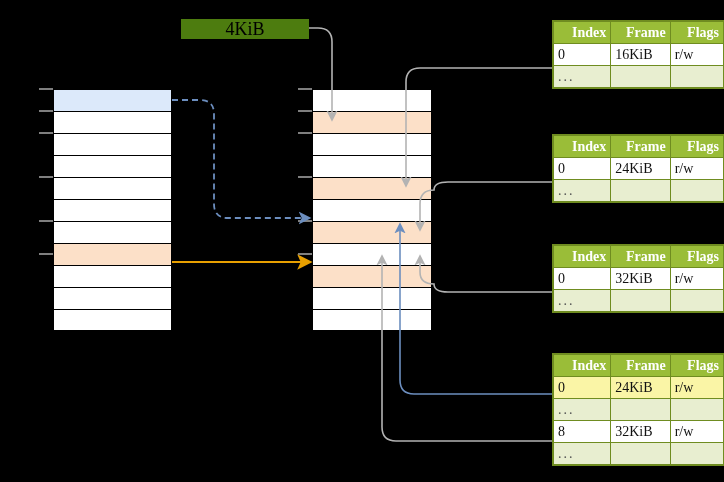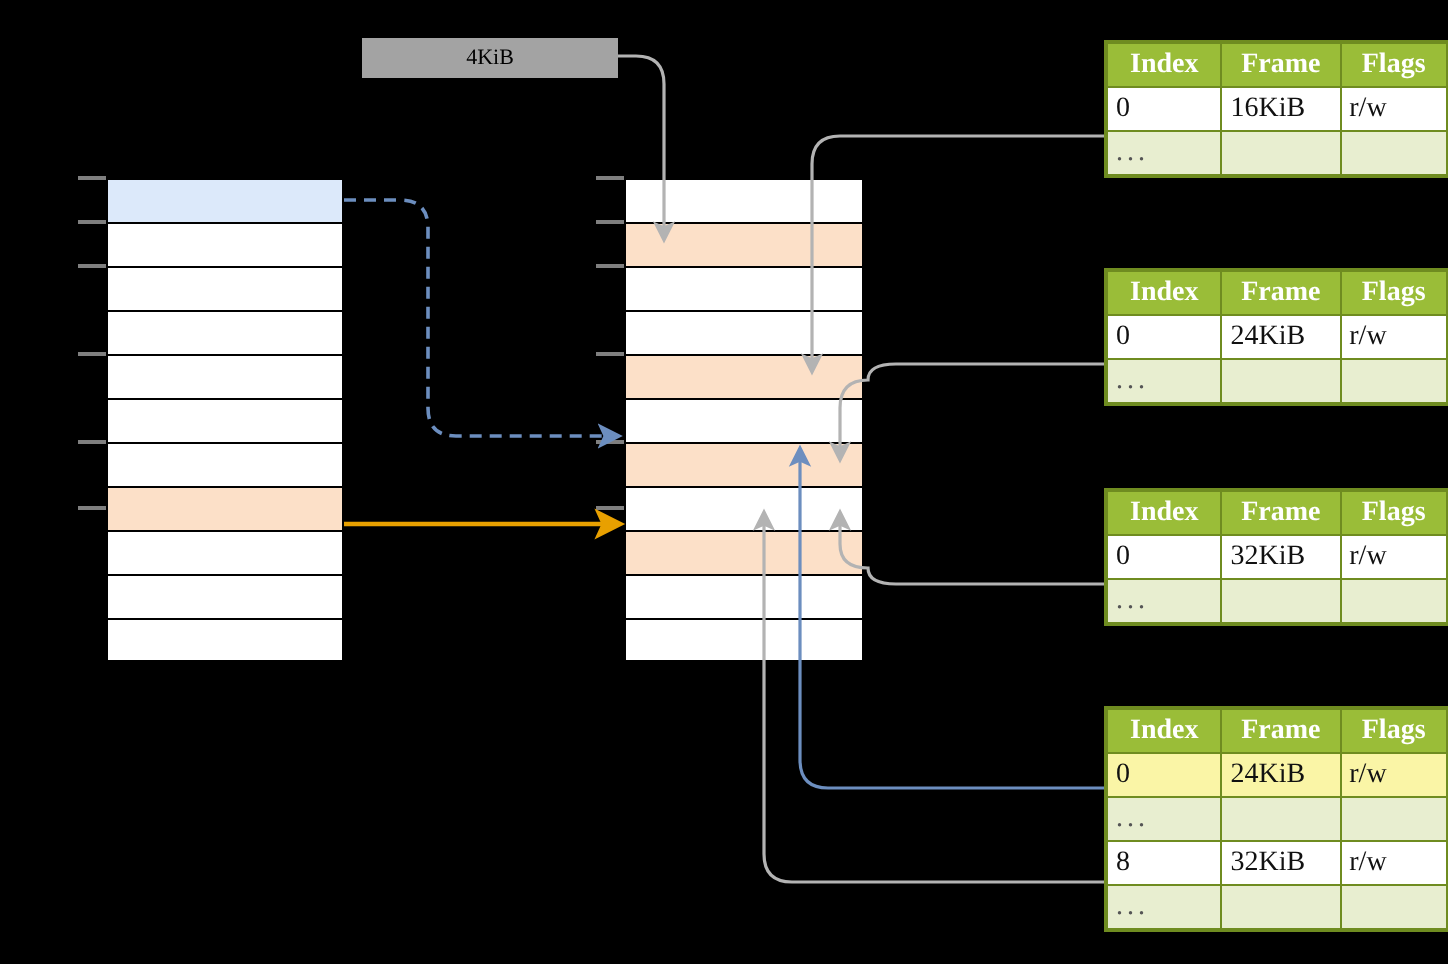--- a/index.html
+++ b/index.html
@@ -12,31 +12,31 @@
   .cell{box-sizing:border-box;border:1px solid #000;border-bottom:none;
         background:#fff;height:22px;}
   .cell:last-child{border-bottom:1px solid #000;}
   .cell.blue{background:#DCE9FA;}
   .cell.peach{background:#FCE0C8;}
 
   
   .tick{position:absolute;width:14px;height:0;border-top:2px solid #7f7f7f;}
 
   
-  .labelbox{position:absolute;box-sizing:border-box;background:#a3a3a3;
-            color:#000;font-size:11px;text-align:center;line-height:20px;
+  .labelbox{position:absolute;box-sizing:border-box;background:#4d7c0f;
+            color:#000;font-size:18px;text-align:center;line-height:20px;
             height:20px;}
 
   
   .ptable{position:absolute;border-collapse:collapse;background:#fff;
           box-shadow:0 0 0 1px #6f8c20;}
   .ptable td,.ptable th{border:1px solid #6f8c20;padding:1px 4px;
         font-size:14px;height:22px;box-sizing:border-box;
         font-family:"Liberation Serif", serif;}
-  .ptable th{background:#9ABD38;color:#ffffff;font-weight:bold;text-align:center;}
+  .ptable th{background:#9ABD38;color:#ffffff;font-weight:bold;text-align:right;}
   .ptable td{background:#fff;color:#111;text-align:left;}
   .ptable tr.ellipsis td{background:#E8EED0;color:#555;letter-spacing:2px;}
   .ptable td.hl{background:#FAF5A6;}
   .c-idx{width:58px;}
   .c-frm{width:60px;}
   .c-flg{width:54px;}
 
   
   svg.wires{position:absolute;left:0;top:0;width:724px;height:482px;
             pointer-events:none;}

